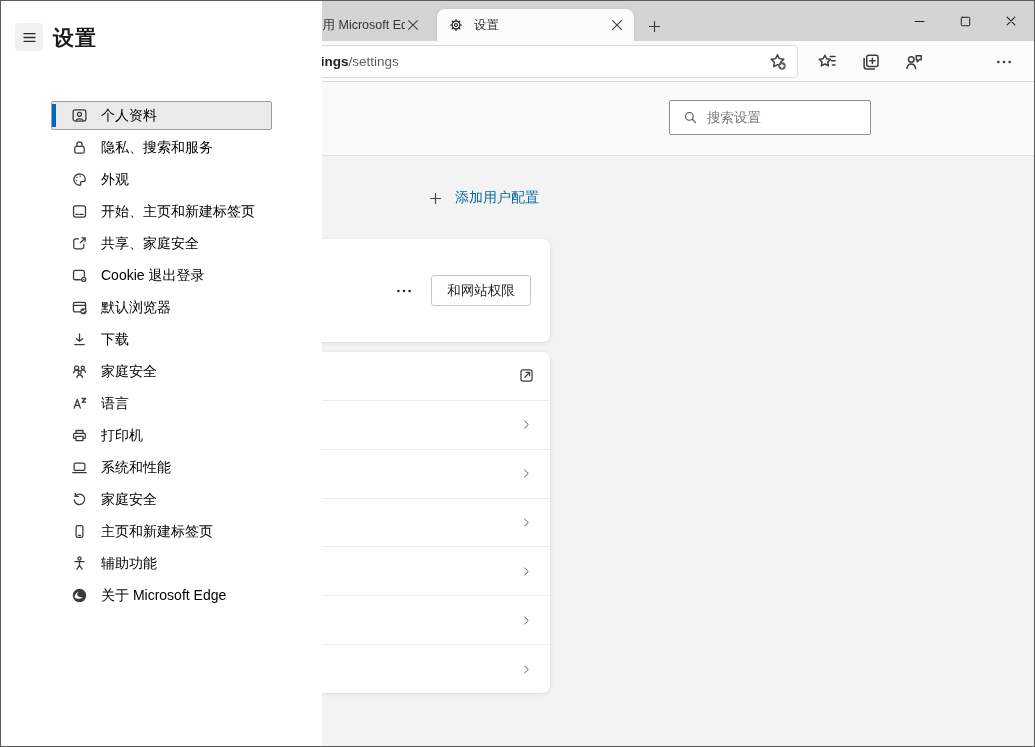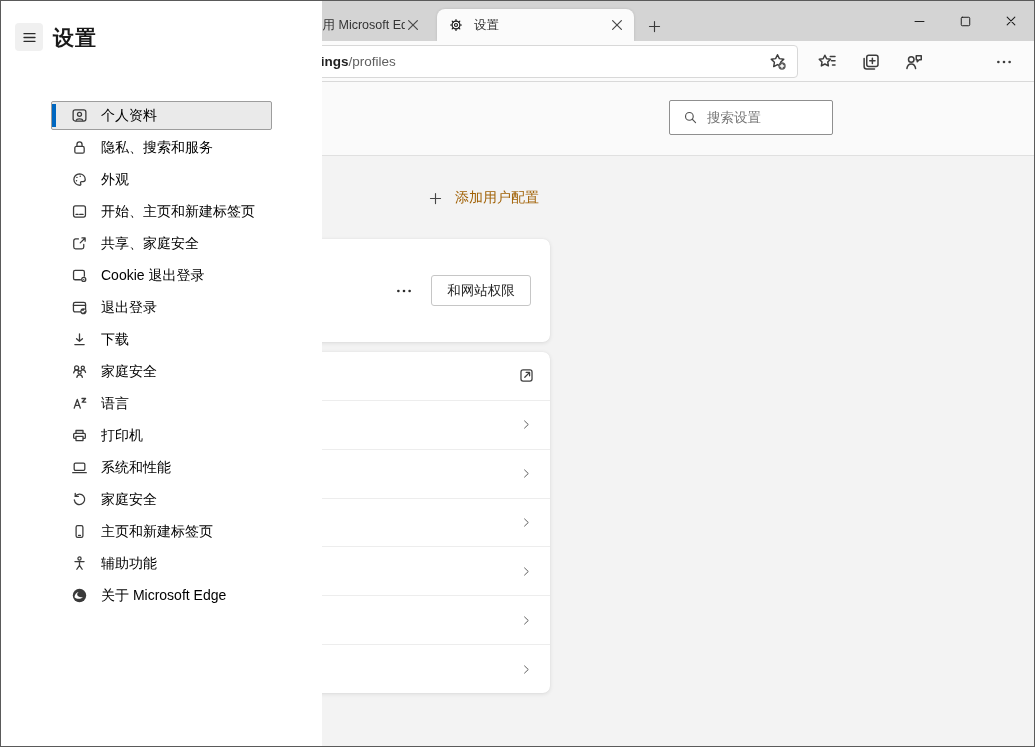--- a/index.html
+++ b/index.html
@@ -39,27 +39,27 @@
   .addr-spacer { flex:1; }
   .addr-fav { width:19px; height:19px; color:#3c3c3c; }
   .tb-btn { position:absolute; top:9px; width:23px; height:23px; display:flex; align-items:center; justify-content:center; color:#3c3c3c; }
   .tb-favorites { left:814px; } .tb-collections { left:858px; } .tb-feedback { left:901px; }
   .tb-avatar { left:945px; top:47px; width:26px; height:26px; position:absolute; }
   .tb-more { left:991px; }
 
   
   .page { position:absolute; left:0; top:81px; right:0; bottom:0; background:#f3f3f3; }
   .page-header { position:absolute; left:0; top:0; right:0; height:74px; background:#fafafa; border-bottom:1px solid #e0e0e0; }
-  .search-box { position:absolute; left:668px; top:18px; width:164px; height:35px; background:#fff; border:1px solid #8f8f8f; border-radius:2px; display:flex; align-items:center; padding:0 10px 0 13px; }
+  .search-box { position:absolute; left:668px; top:18px; width:202px; height:35px; background:#fff; border:1px solid #8f8f8f; border-radius:2px; display:flex; align-items:center; padding:0 10px 0 13px; }
   .search-box .icon { width:15px; height:15px; color:#4f4f4f; flex:0 0 15px; }
   .search-input { border:0; outline:0; background:transparent; flex:1; margin-left:9px; font-size:13.5px; color:#1b1b1b; font-family:inherit; }
   .search-input::placeholder { color:#767676; opacity:1; }
   .page-content { position:absolute; left:0; top:75px; right:0; bottom:0; background:#f3f3f3; }
 
-  .add-profile { position:absolute; left:427px; top:30px; height:22px; display:flex; align-items:center; color:#a16207; }
+  .add-profile { position:absolute; left:427px; top:30px; height:22px; display:flex; align-items:center; color:#0369a1; }
   .add-profile .icon { width:15px; height:15px; color:#464646; }
   .add-profile-label { font-size:14px; margin-left:12px; }
 
   .card { position:absolute; left:-12px; width:561px; background:#fff; border-radius:7px; box-shadow:0 1px 4px rgba(0,0,0,.10), 0 0 1px rgba(0,0,0,.08); }
   .card-profile { top:82px; height:103px; display:flex; align-items:center; justify-content:flex-end; padding-right:19px; }
   .more-btn { width:20px; height:20px; display:flex; align-items:center; justify-content:center; color:#2d2d2d; margin-right:17px; }
   .signout-btn { width:100px; height:31px; background:#fff; border:1px solid #c6c6c6; border-radius:3px; font-size:13.5px; color:#1f1f1f; font-family:inherit; }
   .card-list { top:195px; height:341px; display:flex; flex-direction:column; overflow:hidden; }
   .row { flex:1; display:flex; align-items:center; justify-content:flex-end; padding-right:15px; }
   .row + .row { border-top:1px solid #ededed; }
@@ -198,21 +198,21 @@
       <span class="chip">
         <span class="icon">
             <svg viewBox="0 0 16 16" fill="none" stroke="currentColor" stroke-width="1.2" stroke-linecap="round" stroke-linejoin="round">
               <circle cx="8" cy="8" r="6.3" fill="currentColor" stroke="none"></circle>
               <path d="M3.3 9.6c2.1 1.9 5.8 2.1 8.1-.3-1.5.5-3.4.3-4.6-.6C5.2 7.6 5.6 5.6 7.2 4.7c-2 .3-3.8 2.3-3.9 4.9z" fill="#fff" stroke="none"></path>
             </svg>
           </span>
         <span class="chip-label">Edge</span>
       </span>
       <span class="addr-div"></span>
-      <span class="url"><span>edge://</span><b>settings</b><span>/profiles</span></span>
+      <span class="url"><span>edge://</span><b>settings</b><span>/settings</span></span>
       <span class="addr-spacer"></span>
       <span class="addr-fav icon">
           <svg viewBox="0 0 16 16" fill="none" stroke="currentColor" stroke-width="1.2" stroke-linecap="round" stroke-linejoin="round">
             <path d="M8 2.3l1.6 3.3 3.7.5-2.7 2.6.6 3.6L8 10.6l-3.2 1.7.6-3.6-2.7-2.6 3.7-.5z"></path>
             <circle cx="11.8" cy="11.8" r="3.1" fill="#5a5a5a" stroke="none"></circle>
             <path d="M11.8 10.4v2.8M10.4 11.8h2.8" stroke="#fff"></path>
           </svg>
         </span>
     </div>
     <div class="tb-btn tb-favorites">
@@ -417,21 +417,21 @@
         </div>
         <div class="nav-item">
           <span class="icon browser-check">
             <svg viewBox="0 0 16 16" fill="none" stroke="currentColor" stroke-width="1.2" stroke-linecap="round" stroke-linejoin="round">
               <rect x="2.3" y="3.2" width="11.4" height="9" rx="1.5"></rect>
               <path d="M2.3 5.9h11.4"></path>
               <circle cx="11.7" cy="11.5" r="2.9" fill="currentColor" stroke="none"></circle>
               <path d="M10.4 11.5l.9.9 1.7-1.8" stroke="#fff"></path>
             </svg>
           </span>
-          <span class="nav-item-label">退出登录</span>
+          <span class="nav-item-label">默认浏览器</span>
         </div>
         <div class="nav-item">
           <span class="icon download">
             <svg viewBox="0 0 16 16" fill="none" stroke="currentColor" stroke-width="1.2" stroke-linecap="round" stroke-linejoin="round">
               <path d="M8 2.6v7.1M5.2 7.2L8 9.7l2.8-2.5M3.6 12.8h8.8"></path>
             </svg>
           </span>
           <span class="nav-item-label">下载</span>
         </div>
         <div class="nav-item">

